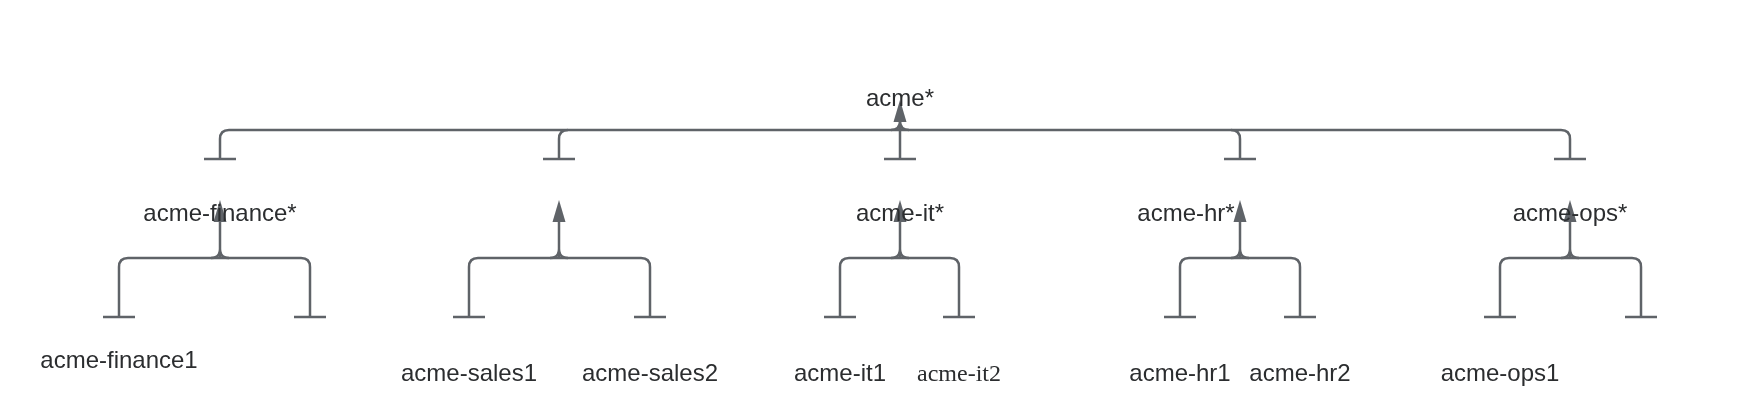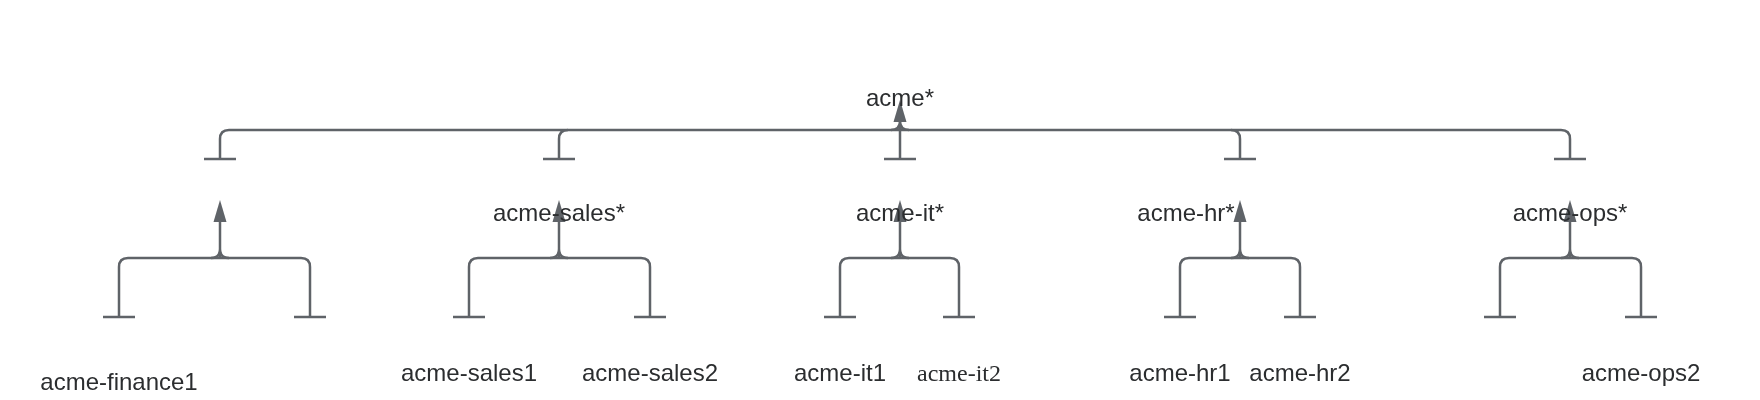--- a/index.html
+++ b/index.html
@@ -56,26 +56,26 @@
       <path d="M 1164 317 H 1196" fill="none" stroke="#5f6368" stroke-width="2.5"></path>
       <path d="M 1284 317 H 1316" fill="none" stroke="#5f6368" stroke-width="2.5"></path>
       <path d="M 1500 317 V 267 Q 1500 258 1509 258 H 1632 Q 1641 258 1641 267 V 317" fill="none" stroke="#5f6368" stroke-width="2.5"></path>
       <path d="M 1561 258 Q 1570 258 1570 249 M 1579 258 Q 1570 258 1570 249 M 1570 258 V 220" fill="none" stroke="#5f6368" stroke-width="2.5"></path>
       <path d="M 1570 200 L 1563.5 222 L 1576.5 222 Z" fill="#5f6368"></path>
       <path d="M 1484 317 H 1516" fill="none" stroke="#5f6368" stroke-width="2.5"></path>
       <path d="M 1625 317 H 1657" fill="none" stroke="#5f6368" stroke-width="2.5"></path>
     </svg>
   <div id="labels" class="labels" style="color: rgb(43, 45, 47); font-size: 24px;">
       <div class="node-label" style="left: 900px; top: 66px;">acme*</div>
-      <div class="node-label" style="left: 119px; top: 350px; text-align: right;">acme-finance1</div>
-      <div class="node-label" style="left: 559px; top: 181px;">acme-sales*</div>
+      <div class="node-label" style="left: 220px; top: 181px;">acme-finance*</div>
+      <div class="node-label" style="left: 119px; top: 328px; text-align: right;">acme-finance1</div>
       <div class="node-label" style="left: 469px; top: 341px;">acme-sales1</div>
       <div class="node-label" style="left: 650px; top: 341px;">acme-sales2</div>
       <div class="node-label" style="left: 900px; top: 181px;">acme-it*</div>
       <div class="node-label" style="left: 840px; top: 341px;">acme-it1</div>
       <div class="node-label" style="left: 959px; top: 341px; font-family: Liberation Serif, serif;">acme-it2</div>
       <div class="node-label" style="left: 1186px; top: 181px;">acme-hr*</div>
       <div class="node-label" style="left: 1180px; top: 341px;">acme-hr1</div>
       <div class="node-label" style="left: 1300px; top: 341px;">acme-hr2</div>
       <div class="node-label" style="left: 1570px; top: 181px; text-align: right;">acme-ops*</div>
-      <div class="node-label" style="left: 1641px; top: 341px;">acme-ops2</div>
+      <div class="node-label" style="left: 1500px; top: 341px;">acme-ops1</div>
     </div>
 </div>
 
 </body></html>

